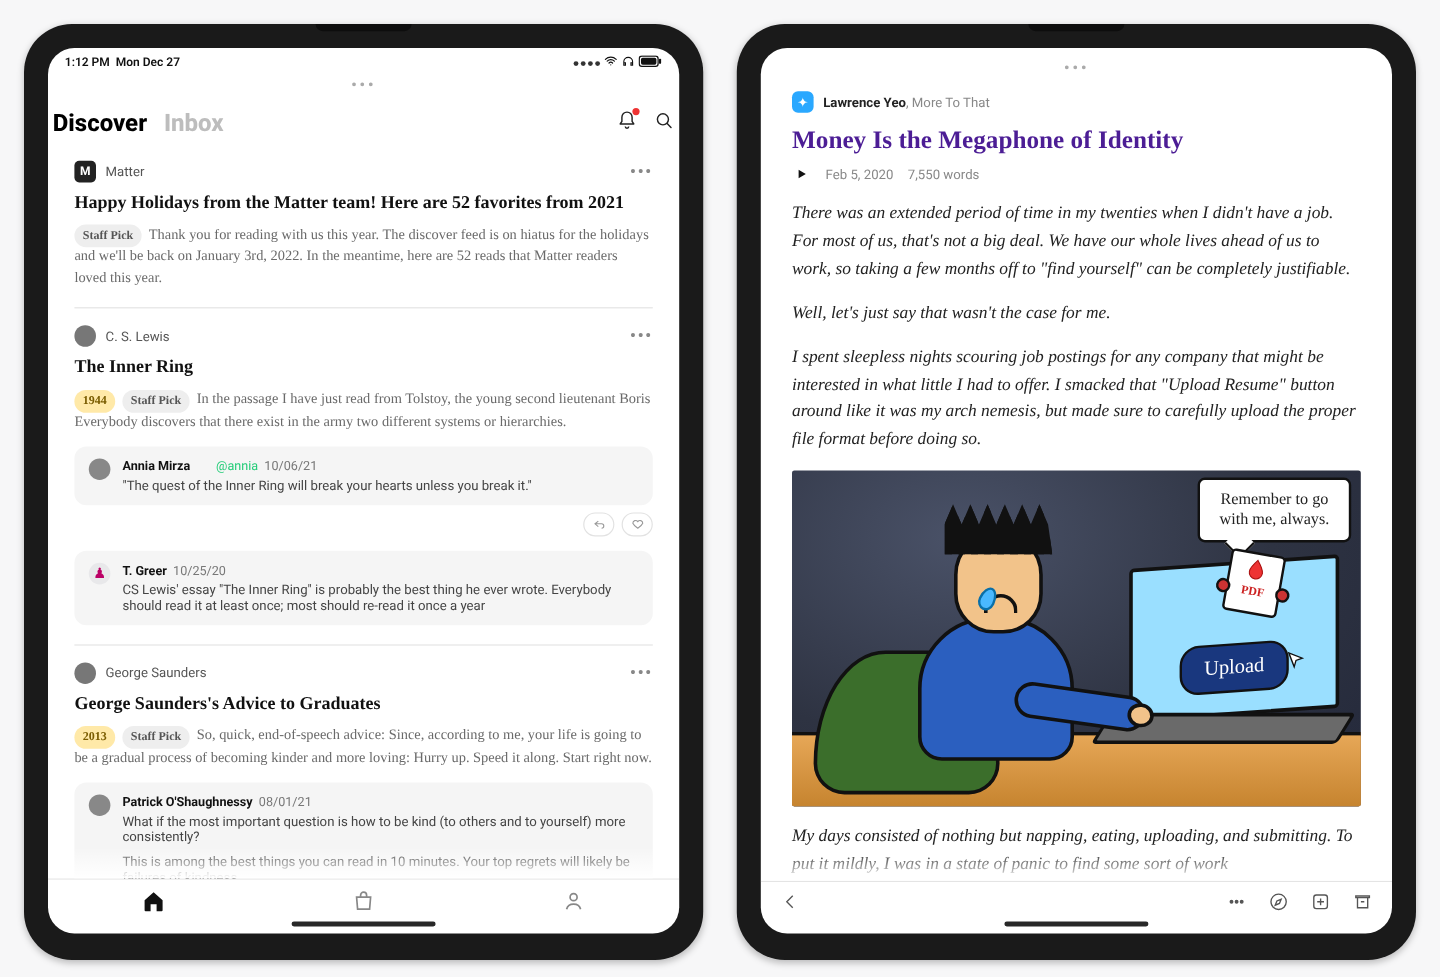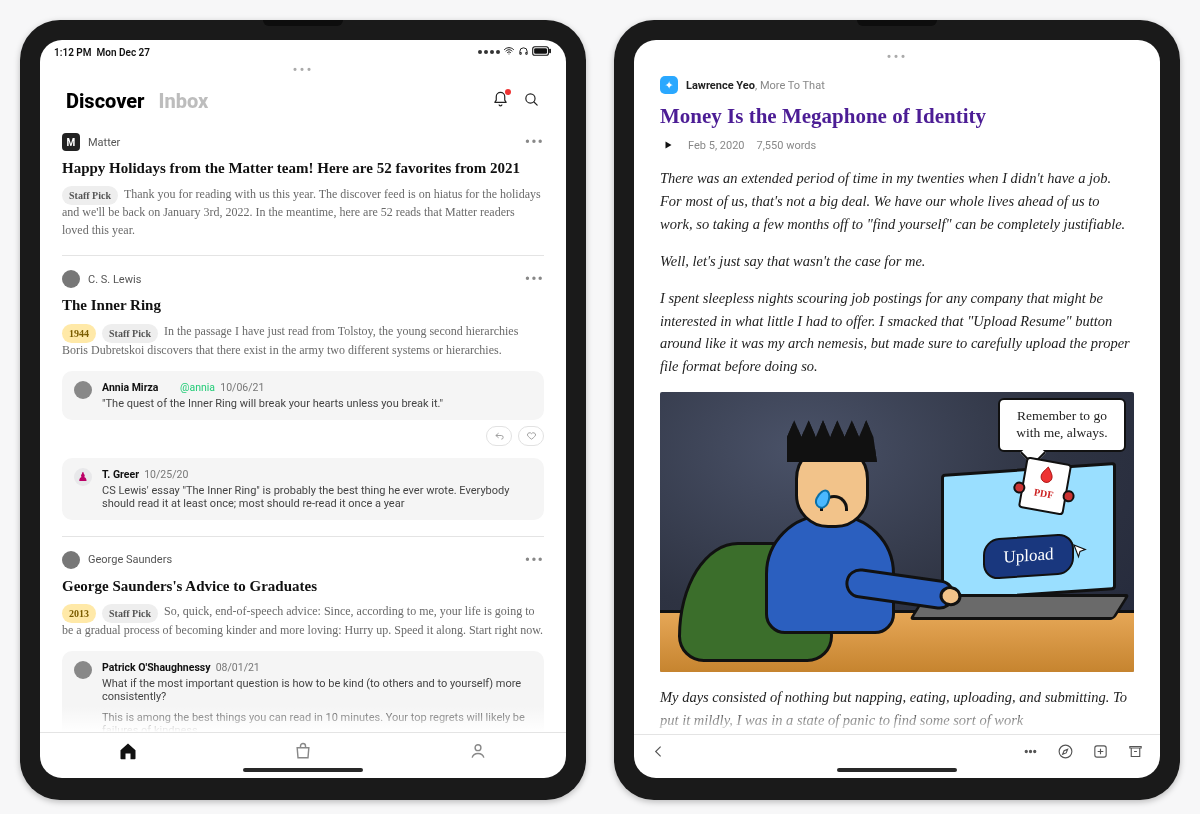--- a/index.html
+++ b/index.html
@@ -44,21 +44,21 @@
   .status-bar { display:flex; justify-content:space-between; align-items:center;
     padding:5px 14px 0; font-size:10px; font-weight:600; color:#111; }
   .status-bar .right { display:flex; gap:3px; align-items:center; font-size:10px; }
   .status-dots { display:flex; gap:2px; }
   .status-dots span { width:4px; height:4px; border-radius:50%; background:#333; display:inline-block;}
   .dots { color:#888; font-size:16px; line-height:1; letter-spacing:1px; cursor:pointer;}
   .topdots { text-align:center; color:#aaa; font-size:15px; letter-spacing:2px; padding-top:2px;}
 
   
   .feed-head { display:flex; justify-content:space-between; align-items:center;
-    padding:10px 26px 6px;gap:40px; }
+    padding:10px 4px 6px;gap:40px; }
   .tabs { display:flex; gap:14px; font-size:20px; font-weight:800; }
   .tabs .inactive { color:#bdbdbd; }
   .head-icons { display:flex; gap:14px; align-items:center; color:#222; }
   .head-icons svg { width:17px; height:17px; }
   .bell-wrap { position:relative; }
   .bell-wrap .badge { position:absolute; top:-2px; right:-2px; width:6px; height:6px;
     background:#e33; border-radius:50%; }
 
   .feed { flex:1; overflow:hidden; padding:0 22px; font-size:12px; color:var(--text2);}
   .card { padding:14px 0 16px; border-bottom:1px solid var(--rule); }
@@ -252,21 +252,21 @@
               <span class="ava round"></span>
               <span>C. S. Lewis</span>
             </div>
             <span class="dots">•••</span>
           </div>
           <div class="title">The Inner Ring</div>
           <div class="excerpt">
             <span class="chips">
               <span class="chip year">1944</span>
               <span class="chip">Staff Pick</span>
-            </span><span>In the passage I have just read from Tolstoy, the young second hierarchies Boris Dubretskoi discovers that there exist in the army two different systems or hierarchies.</span>
+            </span><span>In the passage I have just read from Tolstoy, the young second lieutenant Boris Everybody discovers that there exist in the army two different systems or hierarchies.</span>
           </div>
 
           <div class="reply">
             <div class="ava2"></div>
             <div style="flex:1">
               <div class="meta"><span class="name">Annia Mirza</span>&nbsp;<span class="handle">@annia</span>&nbsp;&nbsp;<span>10/06/21</span></div>
               <div>"The quest of the Inner Ring will break your hearts unless you break it."</div>
             </div>
           </div>
           <div class="reply-actions">

